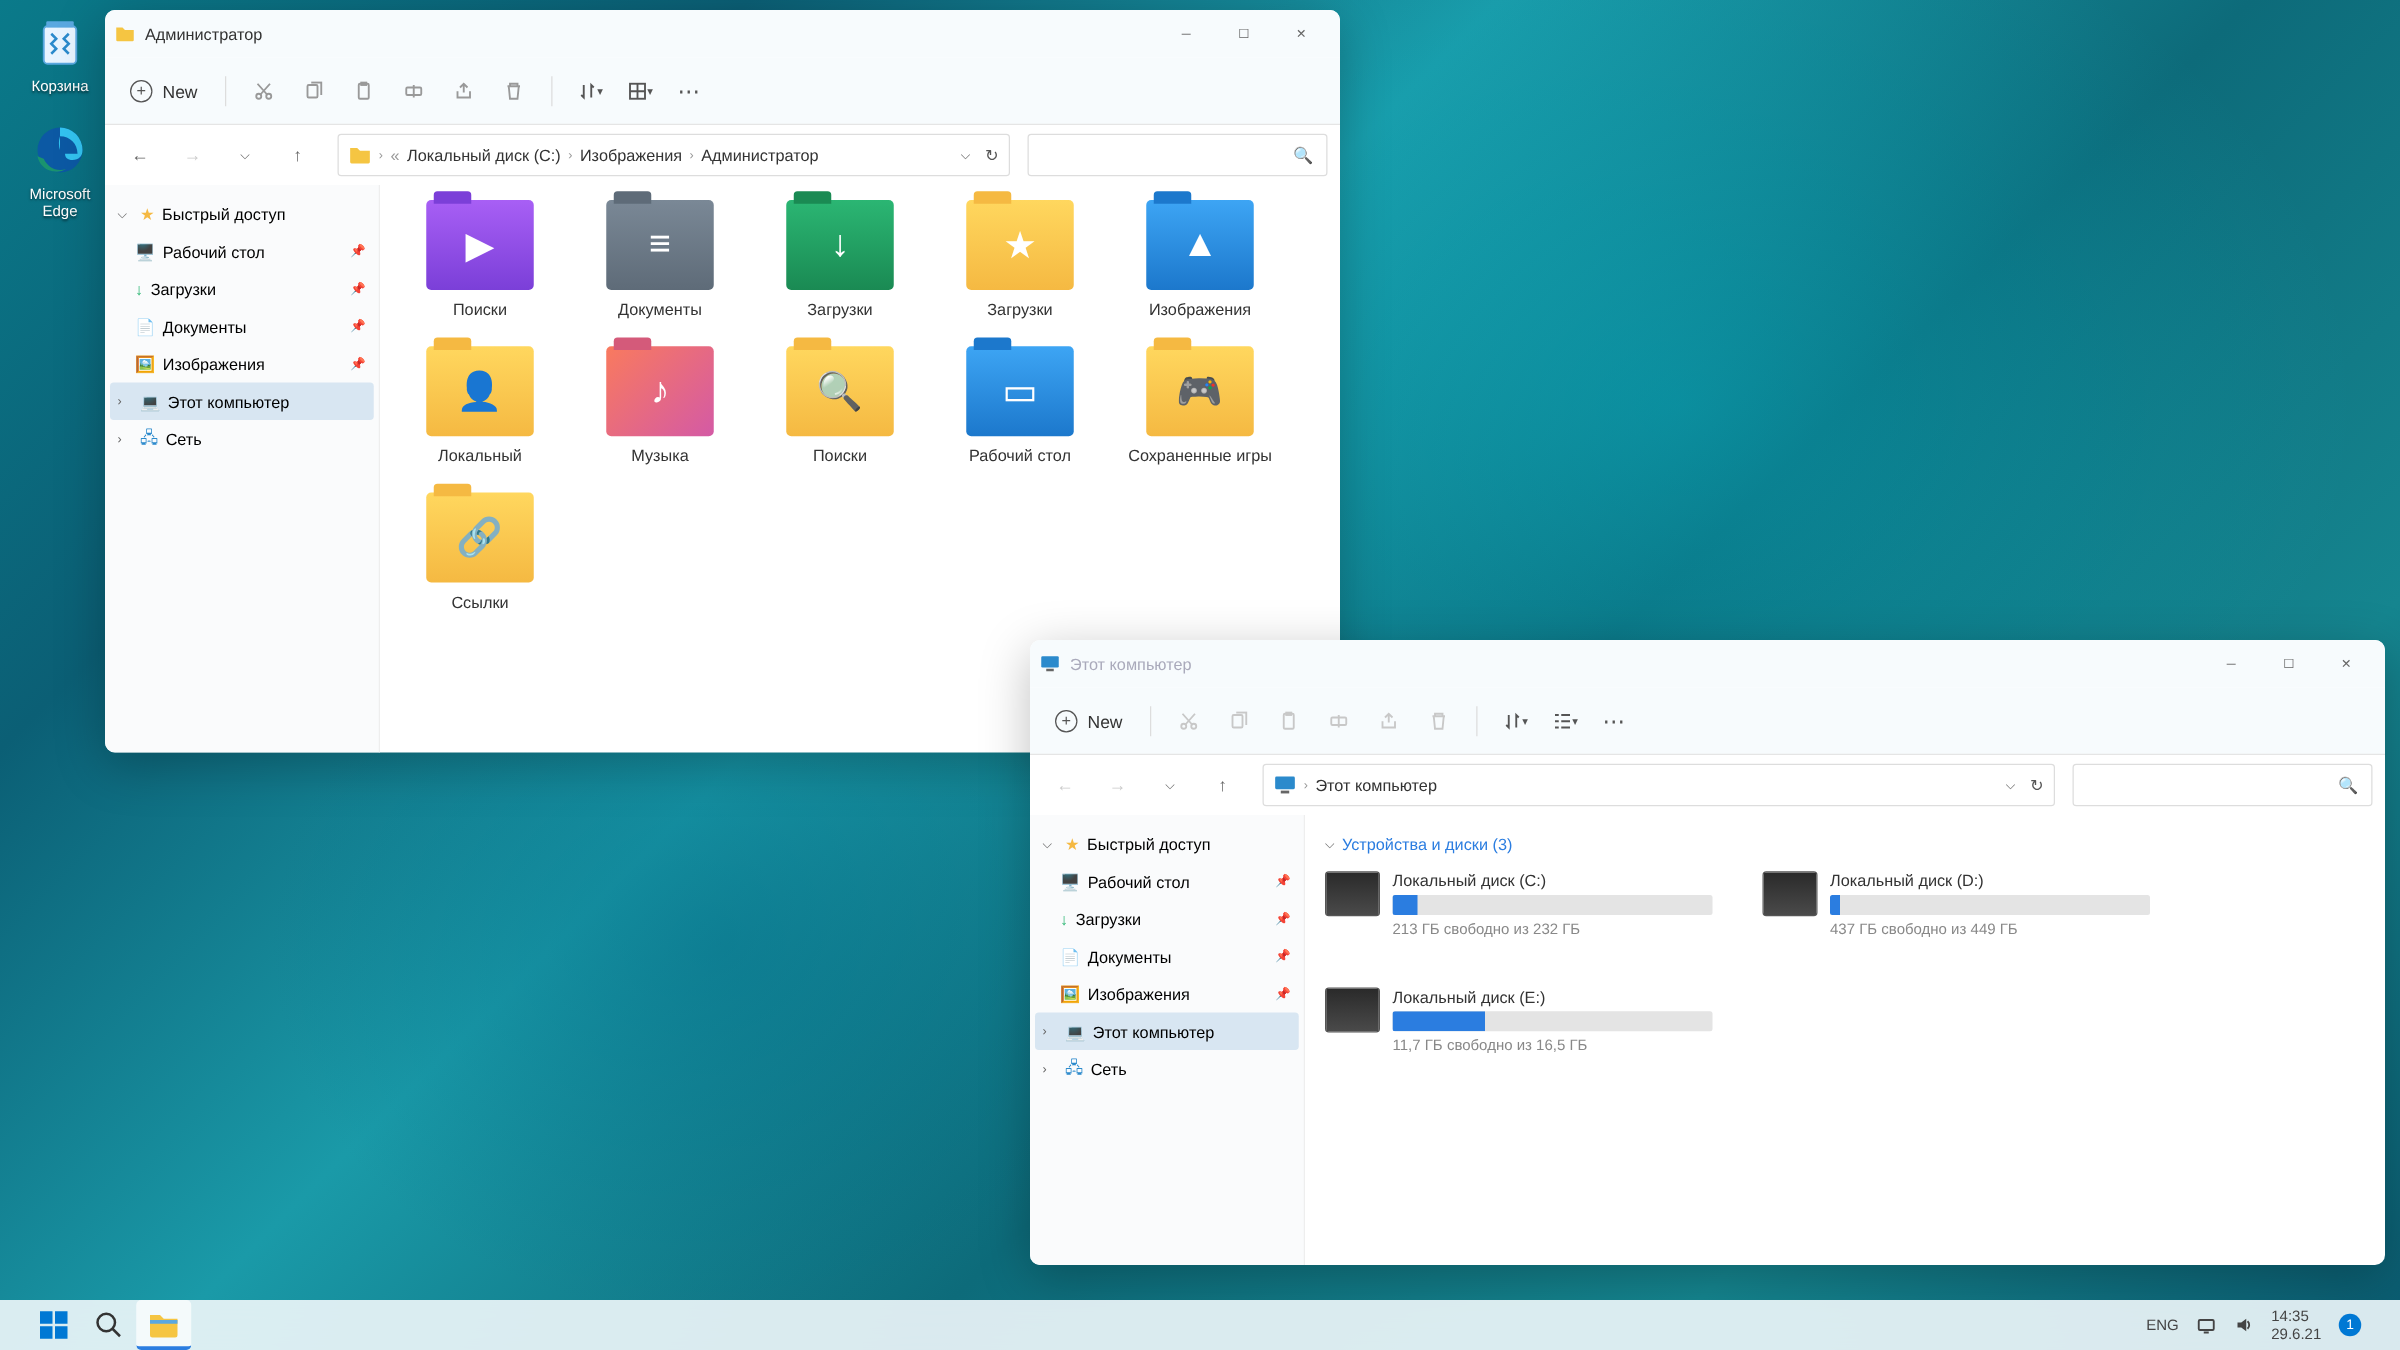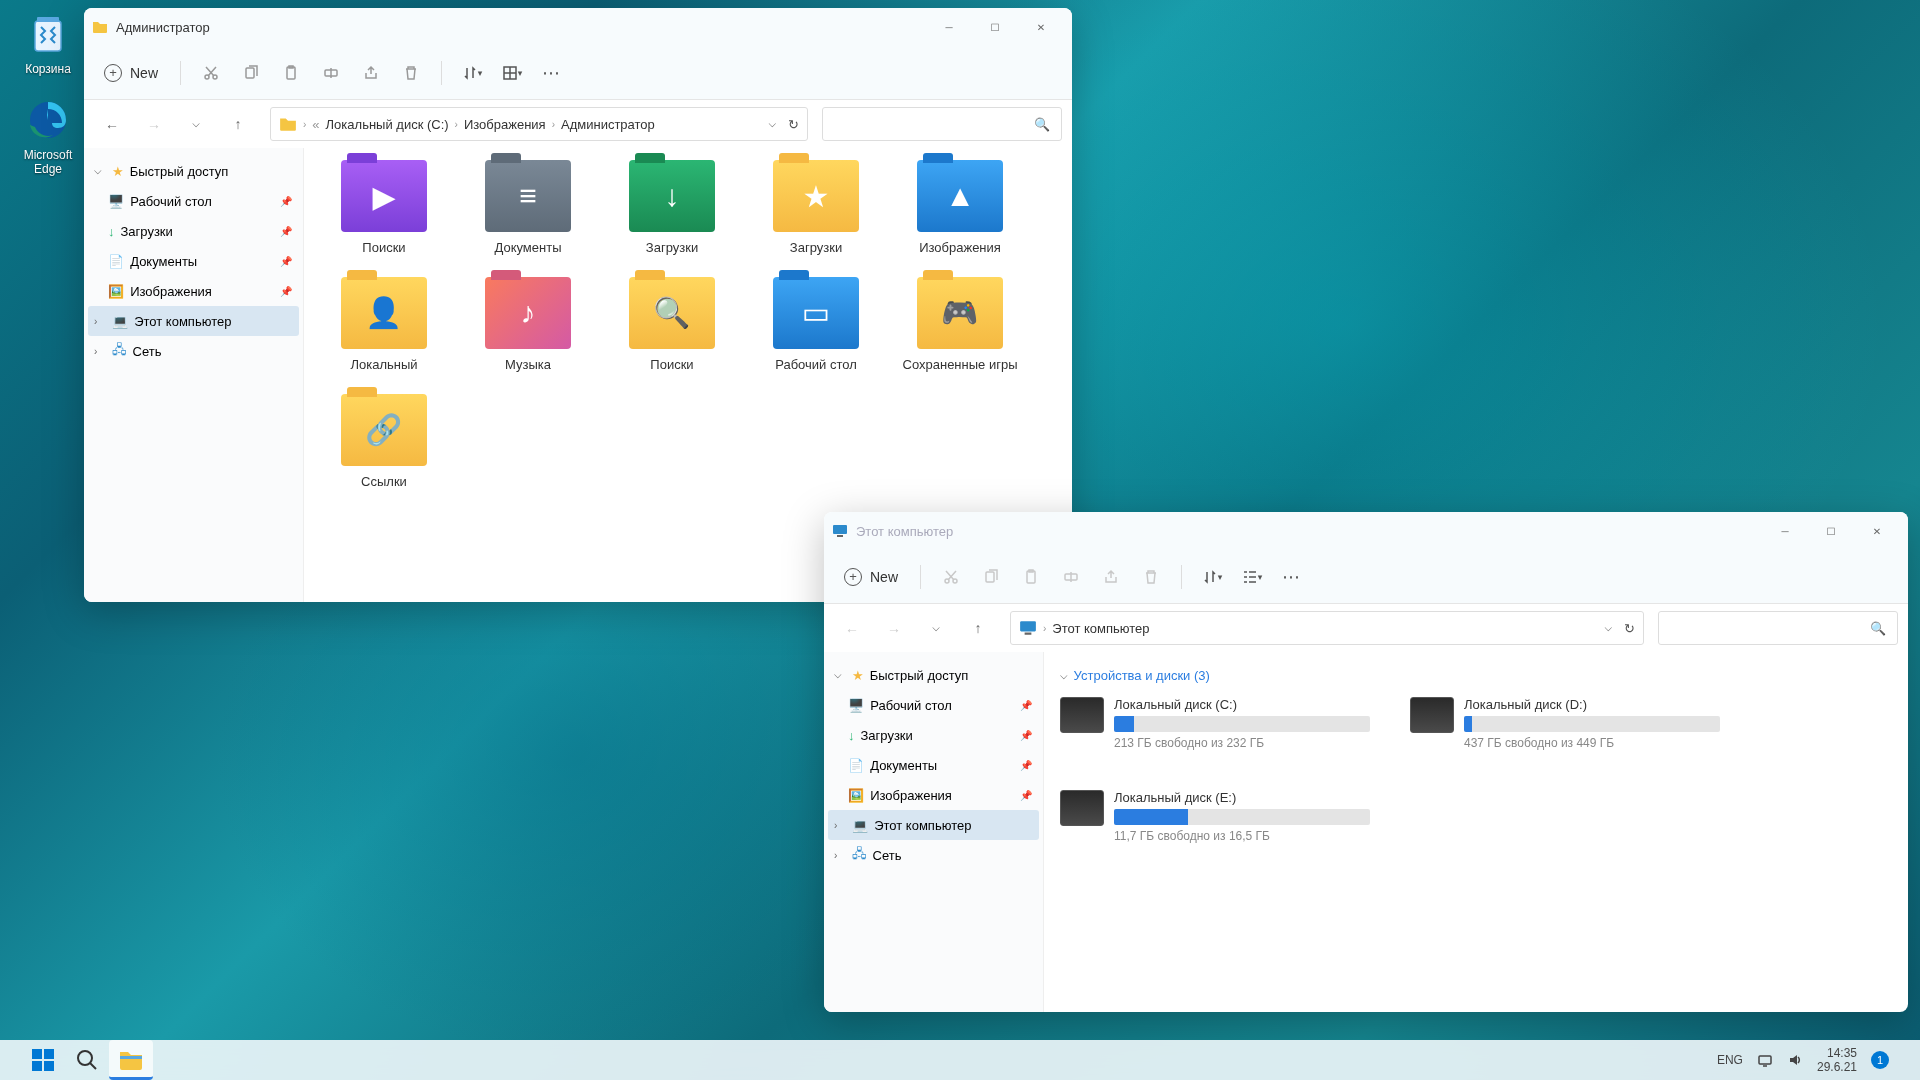--- a/index.html
+++ b/index.html
@@ -71,21 +71,21 @@
 .drive .dname { font-size: 13px; color: #333; margin-bottom: 4px; }
 .drive .dbar { height: 16px; background: #e4e4e4; border-radius: 2px; overflow: hidden; margin-bottom: 4px; }
 .drive .dfill { height: 100%; background: #2b7de0; }
 .drive .dfree { font-size: 12px; color: #888; }
 
 
 .taskbar { position: absolute; bottom: 0; left: 0; right: 0; height: 40px; background: rgba(235,245,248,0.92); backdrop-filter: blur(20px); display: flex; align-items: center; padding: 0 21px; }
 .taskbar .tbicon { width: 44px; height: 40px; display:flex; align-items:center; justify-content:center; border-radius:4px; }
 .taskbar .tbicon.active { background: rgba(255,255,255,0.7); border-bottom:3px solid #2b7de0; }
 .taskbar .systray { margin-left: auto; display: flex; align-items: center; gap: 14px; font-size: 12px; color: #444; padding-right: 10px;}
-.taskbar .clock { text-align: right; line-height: 1.2; font-size:12px;}
+.taskbar .clock { line-height: 1.2; font-size:12px;}
 
 .mini-icn{display:inline-block; vertical-align:middle;}
 
 svg{display:block;}
 </style>
 </head>
 <body>
 
 <div class="desktop-bg"></div>
 

